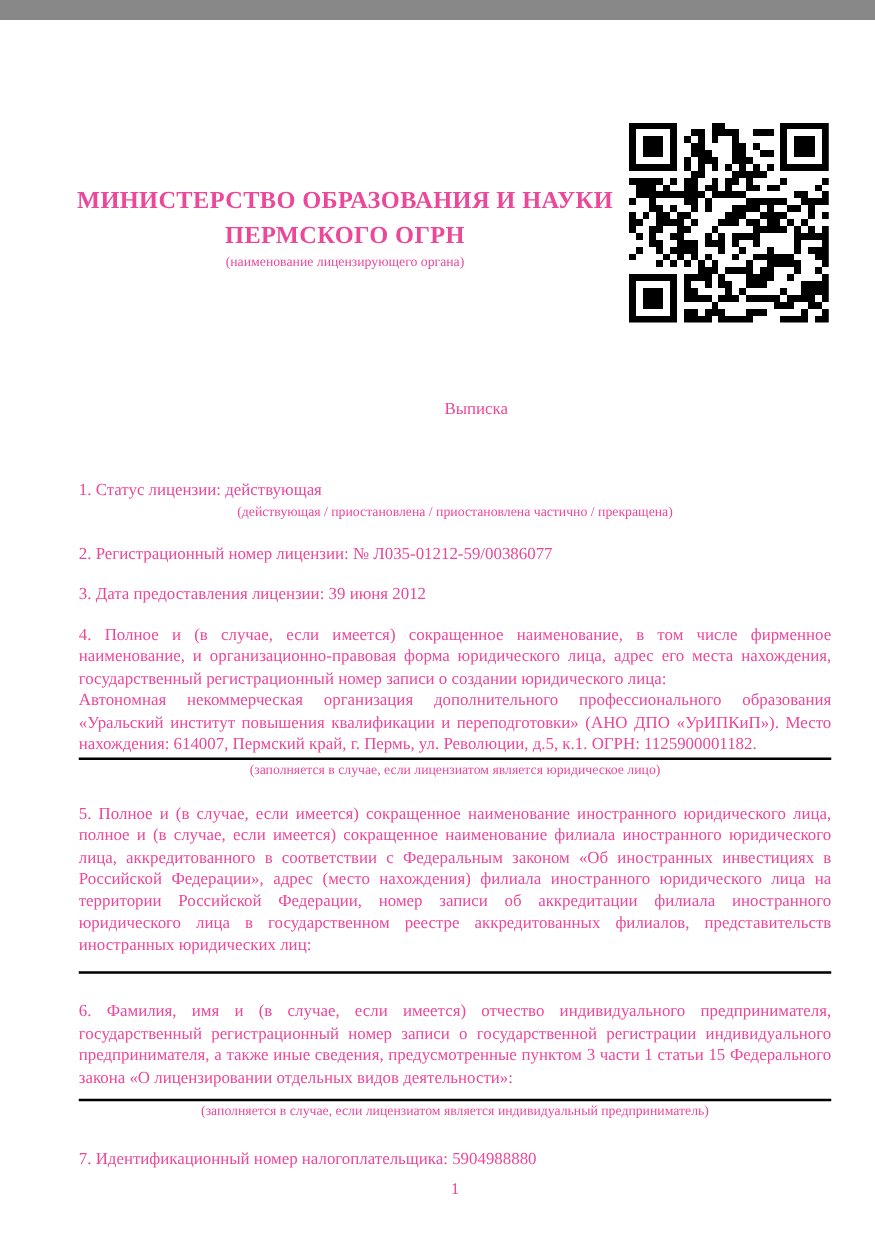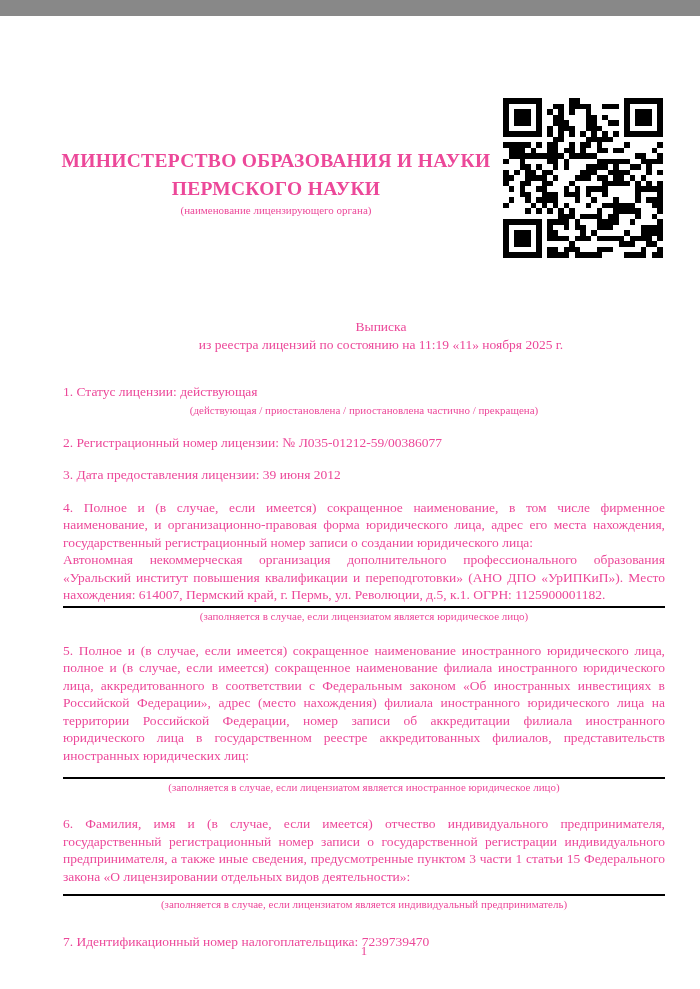--- a/index.html
+++ b/index.html
@@ -62,21 +62,21 @@
   }
 </style>
 </head>
 <body>
 
 <div class="page">
 
   <div class="ministry">
     <div class="ministry-title">
       <div>МИНИСТЕРСТВО ОБРАЗОВАНИЯ И НАУКИ</div>
-      <div>ПЕРМСКОГО НАУКИ</div>
+      <div>ПЕРМСКОГО ОГРН</div>
     </div>
     <div class="ministry-caption">(наименование лицензирующего органа)</div>
   </div>
 
   <svg id="qr" class="qr" shape-rendering="crispEdges" xmlns="http://www.w3.org/2000/svg" viewBox="0 0 29 29">
       <rect x="0" y="0" width="1" height="1"></rect>
       <rect x="1" y="0" width="1" height="1"></rect>
       <rect x="2" y="0" width="1" height="1"></rect>
       <rect x="3" y="0" width="1" height="1"></rect>
       <rect x="4" y="0" width="1" height="1"></rect>
@@ -494,21 +494,20 @@
       <rect x="22" y="28" width="1" height="1"></rect>
       <rect x="23" y="28" width="1" height="1"></rect>
       <rect x="24" y="28" width="1" height="1"></rect>
       <rect x="25" y="28" width="1" height="1"></rect>
       <rect x="27" y="28" width="1" height="1"></rect>
       <rect x="28" y="28" width="1" height="1"></rect>
     </svg>
 
   <div class="doc-title">
     <div>Выписка</div>
-    <div>из реестра лицензий по состоянию на 11:19 «11» ноября 2025 г.</div>
   </div>
 
   <div class="body">
 
     <p class="item single">1. Статус лицензии: действующая</p>
     <div class="small-caption mt3">(действующая / приостановлена / приостановлена частично / прекращена)</div>
 
     <p class="item single mt17">2. Регистрационный номер лицензии: № Л035-01212-59/00386077</p>
 
     <p class="item single mt15">3. Дата предоставления лицензии: 39 июня 2012</p>
@@ -516,28 +515,27 @@
     <div class="mt15">
       <p class="item">4. Полное и (в случае, если имеется) сокращенное наименование, в том числе фирменное наименование, и организационно-правовая форма юридического лица, адрес его места нахождения, государственный регистрационный номер записи о создании юридического лица:</p>
       <p class="item">Автономная некоммерческая организация дополнительного профессионального образования «Уральский институт повышения квалификации и переподготовки» (АНО ДПО «УрИПКиП»). Место нахождения: 614007, Пермский край, г. Пермь, ул. Революции, д.5, к.1. ОГРН: 1125900001182.</p>
       <div class="fill-line mt2"></div>
       <div class="small-caption mt1">(заполняется в случае, если лицензиатом является юридическое лицо)</div>
     </div>
 
     <div class="mt19">
       <p class="item">5. Полное и (в случае, если имеется) сокращенное наименование иностранного юридического лица, полное и (в случае, если имеется) сокращенное наименование филиала иностранного юридического лица, аккредитованного в соответствии с Федеральным законом «Об иностранных инвестициях в Российской Федерации», адрес (место нахождения) филиала иностранного юридического лица на территории Российской Федерации, номер записи об аккредитации филиала иностранного юридического лица в государственном реестре аккредитованных филиалов, представительств иностранных юридических лиц:</p>
       <div class="fill-line mt13"></div>
-      <div class="small-caption mt1">(заполняется в случае, если лицензиатом является иностранное юридическое лицо)</div>
     </div>
 
     <div class="mt21">
       <p class="item">6. Фамилия, имя и (в случае, если имеется) отчество индивидуального предпринимателя, государственный регистрационный номер записи о государственной регистрации индивидуального предпринимателя, а также иные сведения, предусмотренные пунктом 3 части 1 статьи 15 Федерального закона «О лицензировании отдельных видов деятельности»:</p>
       <div class="fill-line mt9"></div>
       <div class="small-caption mt1">(заполняется в случае, если лицензиатом является индивидуальный предприниматель)</div>
     </div>
 
-    <p class="item single mt22">7. Идентификационный номер налогоплательщика: 7239739470</p>
+    <p class="item single mt22">7. Идентификационный номер налогоплательщика: 5904988880</p>
 
   </div>
 
   <div class="footer">1</div>
 
 </div>
 
 </body></html>

